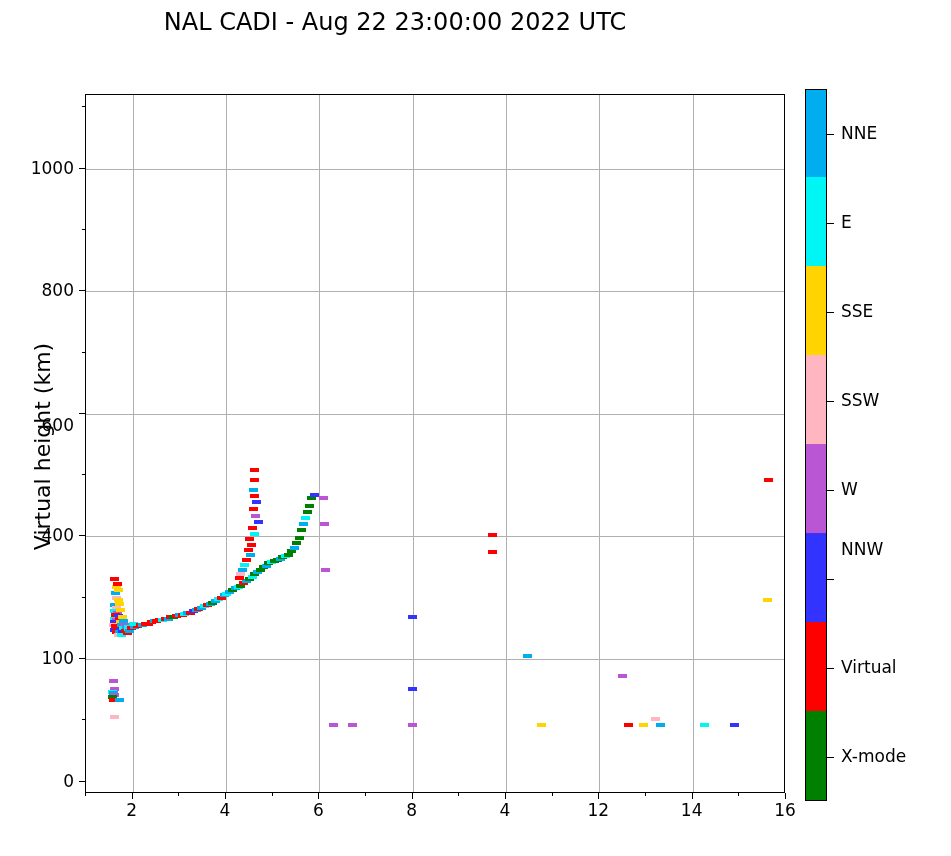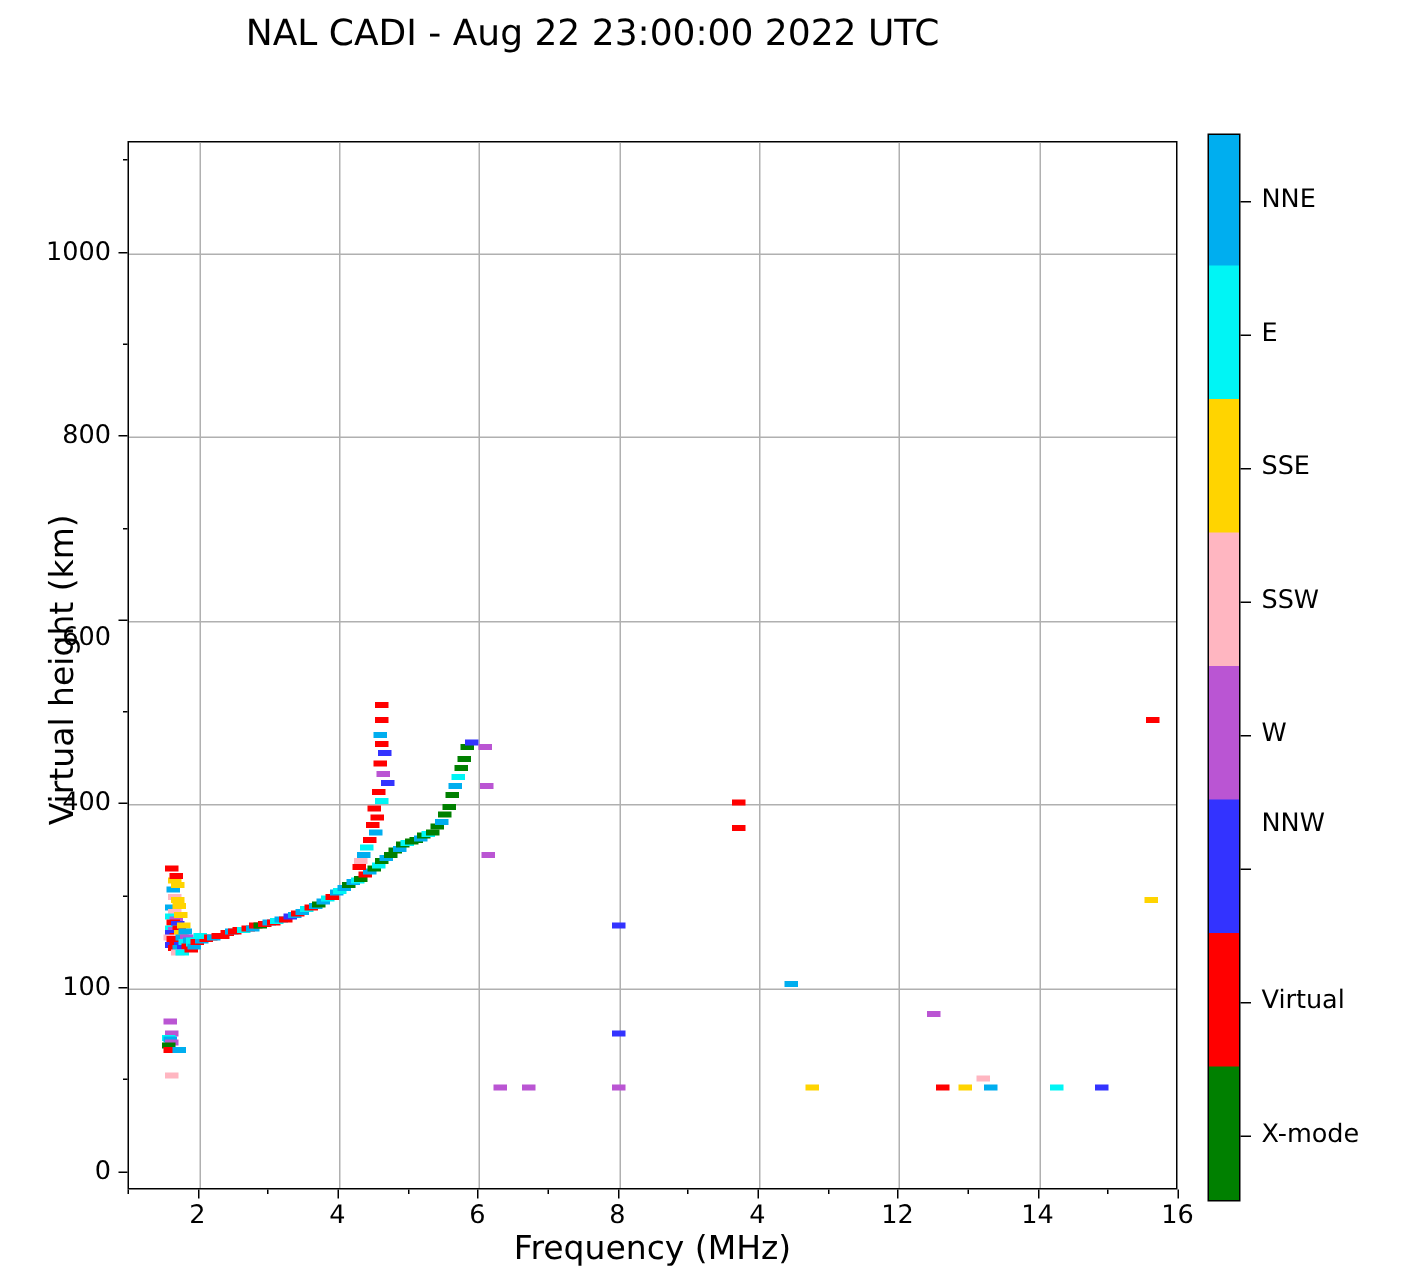--- a/index.html
+++ b/index.html
@@ -272,21 +272,20 @@
       <div class="tick-y" style="top: 167.579px;"></div>
       <div class="ylab" style="top: 157.579px;">1000</div>
       <div class="tick-y-minor" style="top: 719.421px;"></div>
       <div class="tick-y-minor" style="top: 596.789px;"></div>
       <div class="tick-y-minor" style="top: 474.158px;"></div>
       <div class="tick-y-minor" style="top: 351.526px;"></div>
       <div class="tick-y-minor" style="top: 228.895px;"></div>
       <div class="tick-y-minor" style="top: 106.263px;"></div>
     </div>
 
-  <div class="xaxis-title">Frequency (MHz)</div>
   <div class="yaxis-title">Virtual height (km)</div>
 
   <div class="cbar" id="cbar">
       <div class="cbar-seg" style="top: -1.6px; height: 90px; background: rgb(0, 174, 239);"></div>
       <div class="cbar-seg" style="top: 87.4px; height: 90px; background: rgb(0, 245, 245);"></div>
       <div class="cbar-seg" style="top: 176.4px; height: 90px; background: rgb(255, 212, 0);"></div>
       <div class="cbar-seg" style="top: 265.4px; height: 90px; background: rgb(255, 182, 193);"></div>
       <div class="cbar-seg" style="top: 354.4px; height: 90px; background: rgb(186, 85, 211);"></div>
       <div class="cbar-seg" style="top: 443.4px; height: 90px; background: rgb(51, 51, 255);"></div>
       <div class="cbar-seg" style="top: 532.4px; height: 90px; background: rgb(255, 0, 0);"></div>

